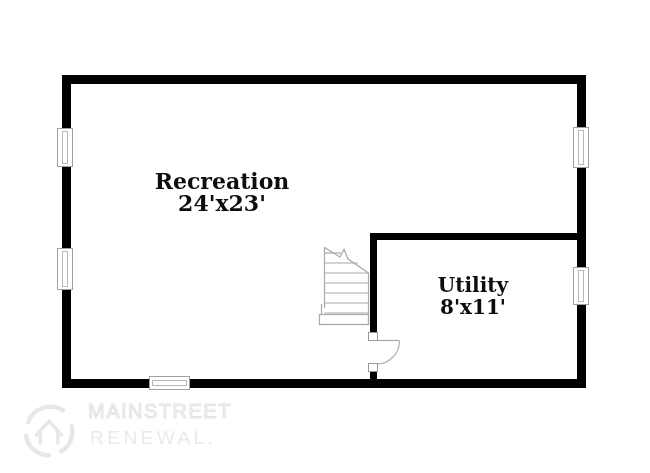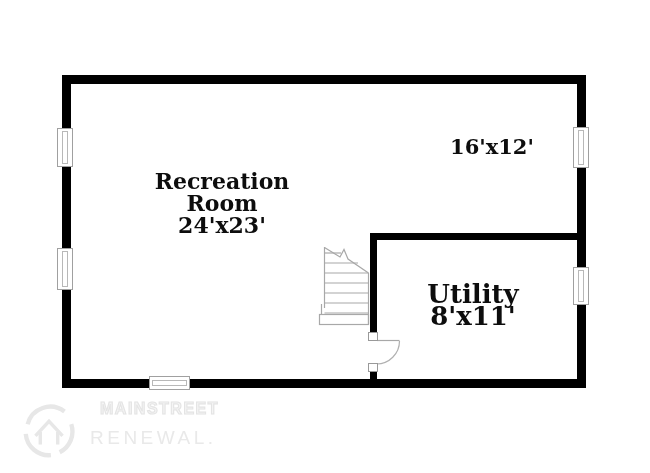--- a/index.html
+++ b/index.html
@@ -40,35 +40,34 @@
   .room-label {
     position: absolute;
     transform: translateX(-50%);
     text-align: center;
     color: #0d0d0d;
     font-weight: 700;
     white-space: nowrap;
   }
   .room-label.recreation { left: 222px; top: 170px; font-size: 22px; line-height: 22px; text-align: center; }
   .room-label.open-area  { left: 492px; top: 136px; font-size: 21px; line-height: 22px; }
-  .room-label.utility    { left: 473px; top: 283px; font-size: 26px; line-height: 22px; }
+  .room-label.utility    { left: 473px; top: 274px; font-size: 20px; line-height: 22px; }
 
   .watermark {
     position: absolute;
     left: 18px; top: 396px;
     width: 300px; height: 72px;
     font-family: "Liberation Sans", sans-serif;
     user-select: none;
   }
   .watermark .logo { position: absolute; left: 0; top: 2px; }
   .watermark .brand {
     position: absolute; left: 70px; top: 4px;
-    font-size: 16px; font-weight: 700; letter-spacing: 1.5px;
+    font-size: 20px; font-weight: 400; letter-spacing: 1.5px;
     color: #f5f5f5;
-    margin-left: 12px;
     -webkit-text-stroke: 1.1px #e4e4e4;
   }
   .watermark .sub {
     position: absolute; left: 72px; top: 31px;
     font-size: 19px; font-weight: 500; letter-spacing: 3.5px;
     color: #e9e9e9;
   }
 </style>
 </head>
 <body>
@@ -127,25 +126,21 @@
     <g>
       <path d="M 399.5 341 A 23 23 0 0 1 376.5 364" stroke="#b0b0b0" stroke-width="1.2" fill="none"></path>
       <line x1="377" y1="340.5" x2="399.5" y2="340.5" stroke="#a8a8a8" stroke-width="1.2"></line>
       <rect x="368.5" y="332.5" width="9" height="8" fill="#ffffff" stroke="#999999" stroke-width="1"></rect>
       <rect x="368.5" y="363.5" width="9" height="8" fill="#ffffff" stroke="#999999" stroke-width="1"></rect>
     </g>
   </svg>
 
   <div class="room-label recreation">
     <div>Recreation</div>
-    <div>Room</div>
     <div>24'x23'</div>
-  </div>
-  <div class="room-label open-area">
-    <div>16'x12'</div>
   </div>
   <div class="room-label utility">
     <div>Utility</div>
     <div>8'x11'</div>
   </div>
 
   <div class="watermark">
     <svg class="logo" width="62" height="64" viewBox="0 0 64 64">
       <g stroke="#e7e7e7" stroke-width="4.5" fill="none" stroke-linecap="butt">
         <path d="M 10 26 A 24 24 0 0 1 48 13"></path>

